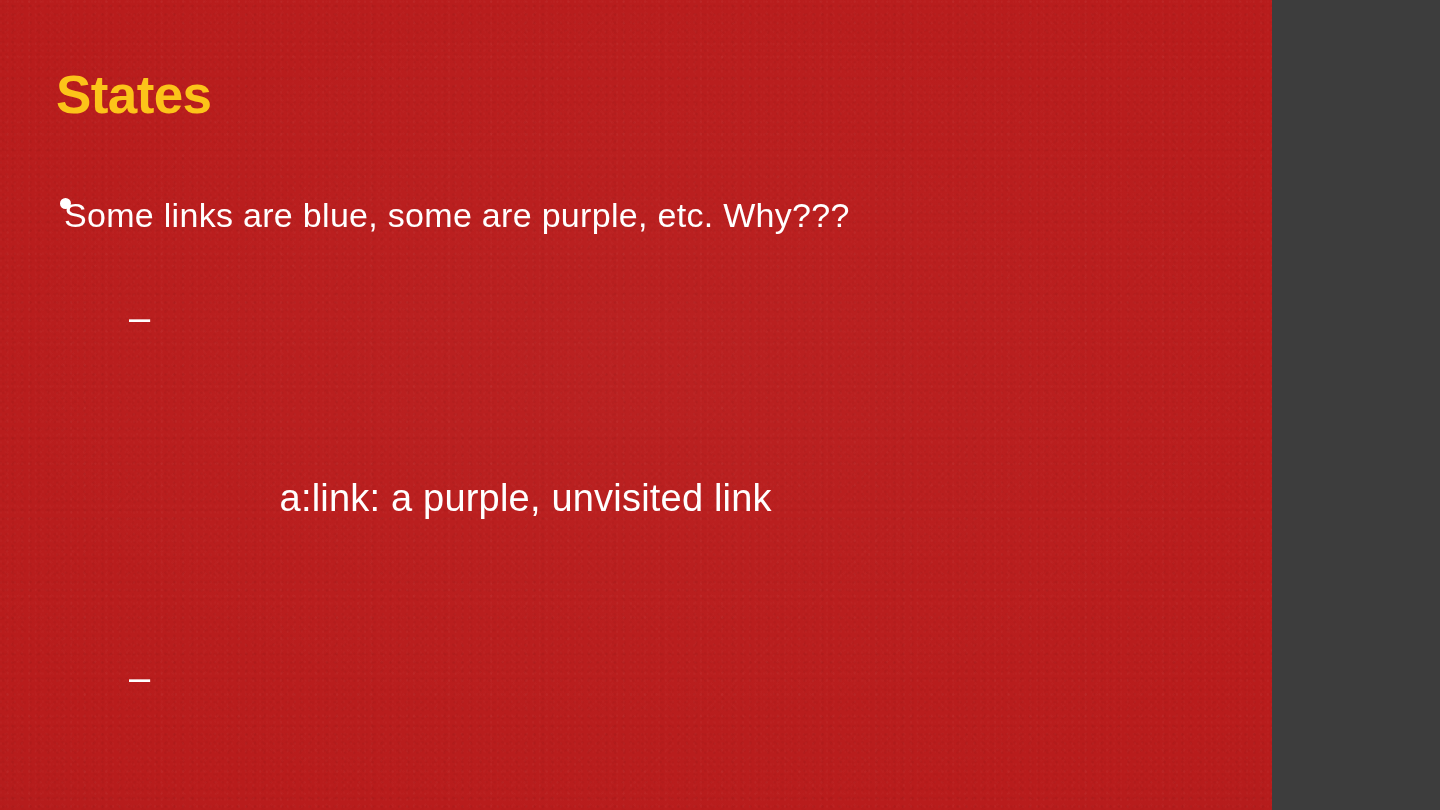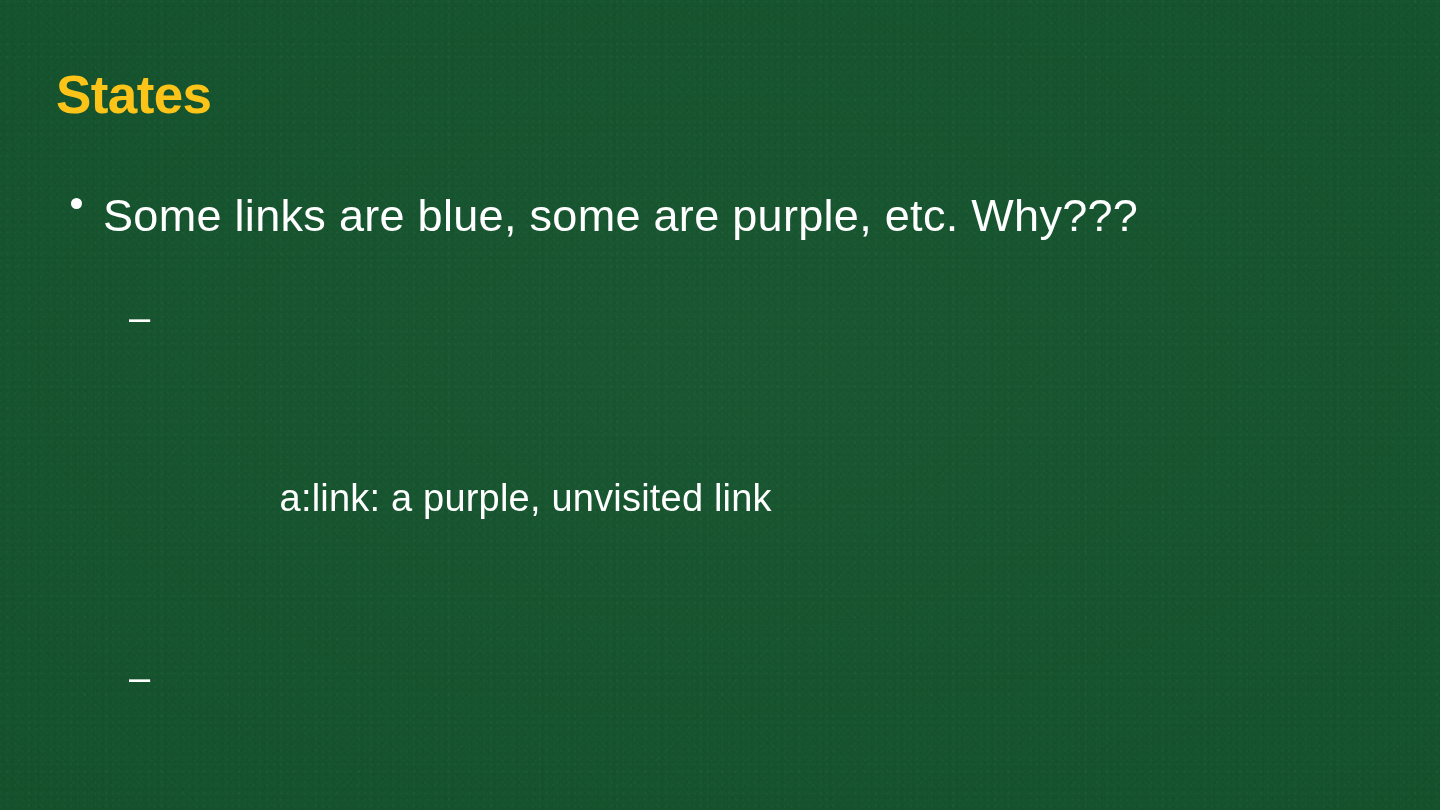--- a/index.html
+++ b/index.html
@@ -13,23 +13,23 @@
   body {
     font-family: "Liberation Sans", sans-serif;
     background-color: #3d3d3d;
     position: relative;
   }
 
   
   #slide {
     position: absolute;
     inset: 0;
-    width: 1440px;
+    width: 1272px;
     height: 810px;
-    background-color: #14532d;
+    background-color: #b91c1c;
     overflow: hidden;
   }
 
   #slide-texture {
     position: absolute;
     inset: 0;
     pointer-events: none;
     opacity: 0.55;
     background-image:
       radial-gradient(circle at 12% 22%, rgba(255,255,255,0.035) 0 1px, transparent 1.6px),
@@ -78,27 +78,26 @@
   .bullet-list {
     position: absolute;
     left: 0;
     top: 172px;
     width: 1440px;
   }
 
   
   .bullet-l1 {
     position: relative;
-    padding-left: 92px;
+    padding-left: 64px;
     padding-right: 90px;
-    font-size: 45px;
+    font-size: 34px;
     line-height: 87px;
     color: #ffffff;
     letter-spacing: 0.3px;
-    margin-left: 11px;
   }
 
   .bullet-l1 .marker-dot {
     position: absolute;
     left: 60px;
     top: 26px;
     width: 11px;
     height: 11px;
     border-radius: 50%;
     background: #ffffff;

